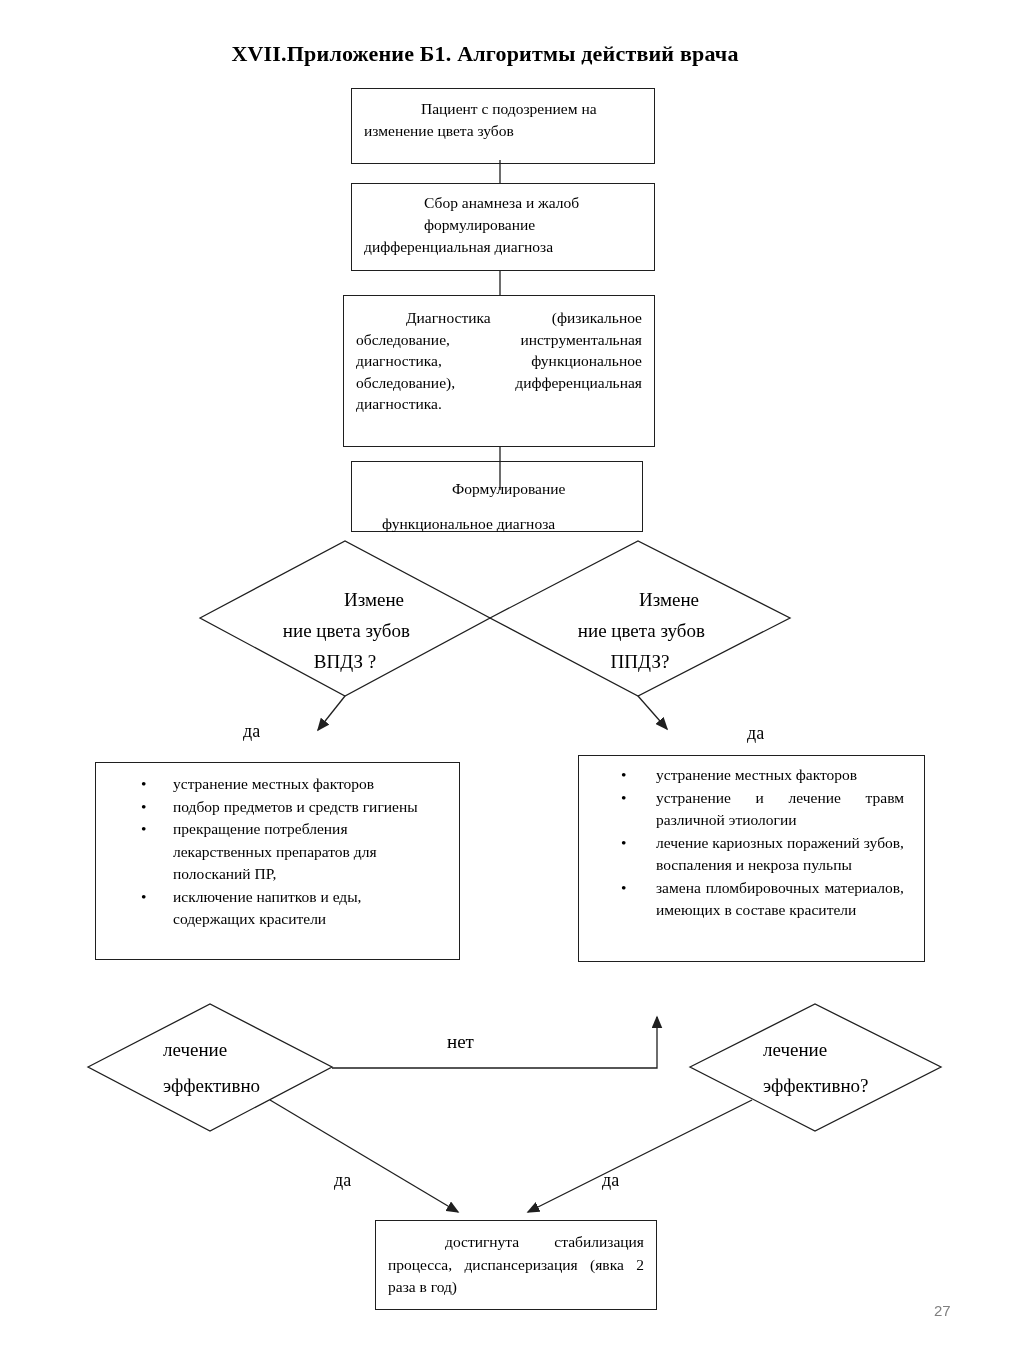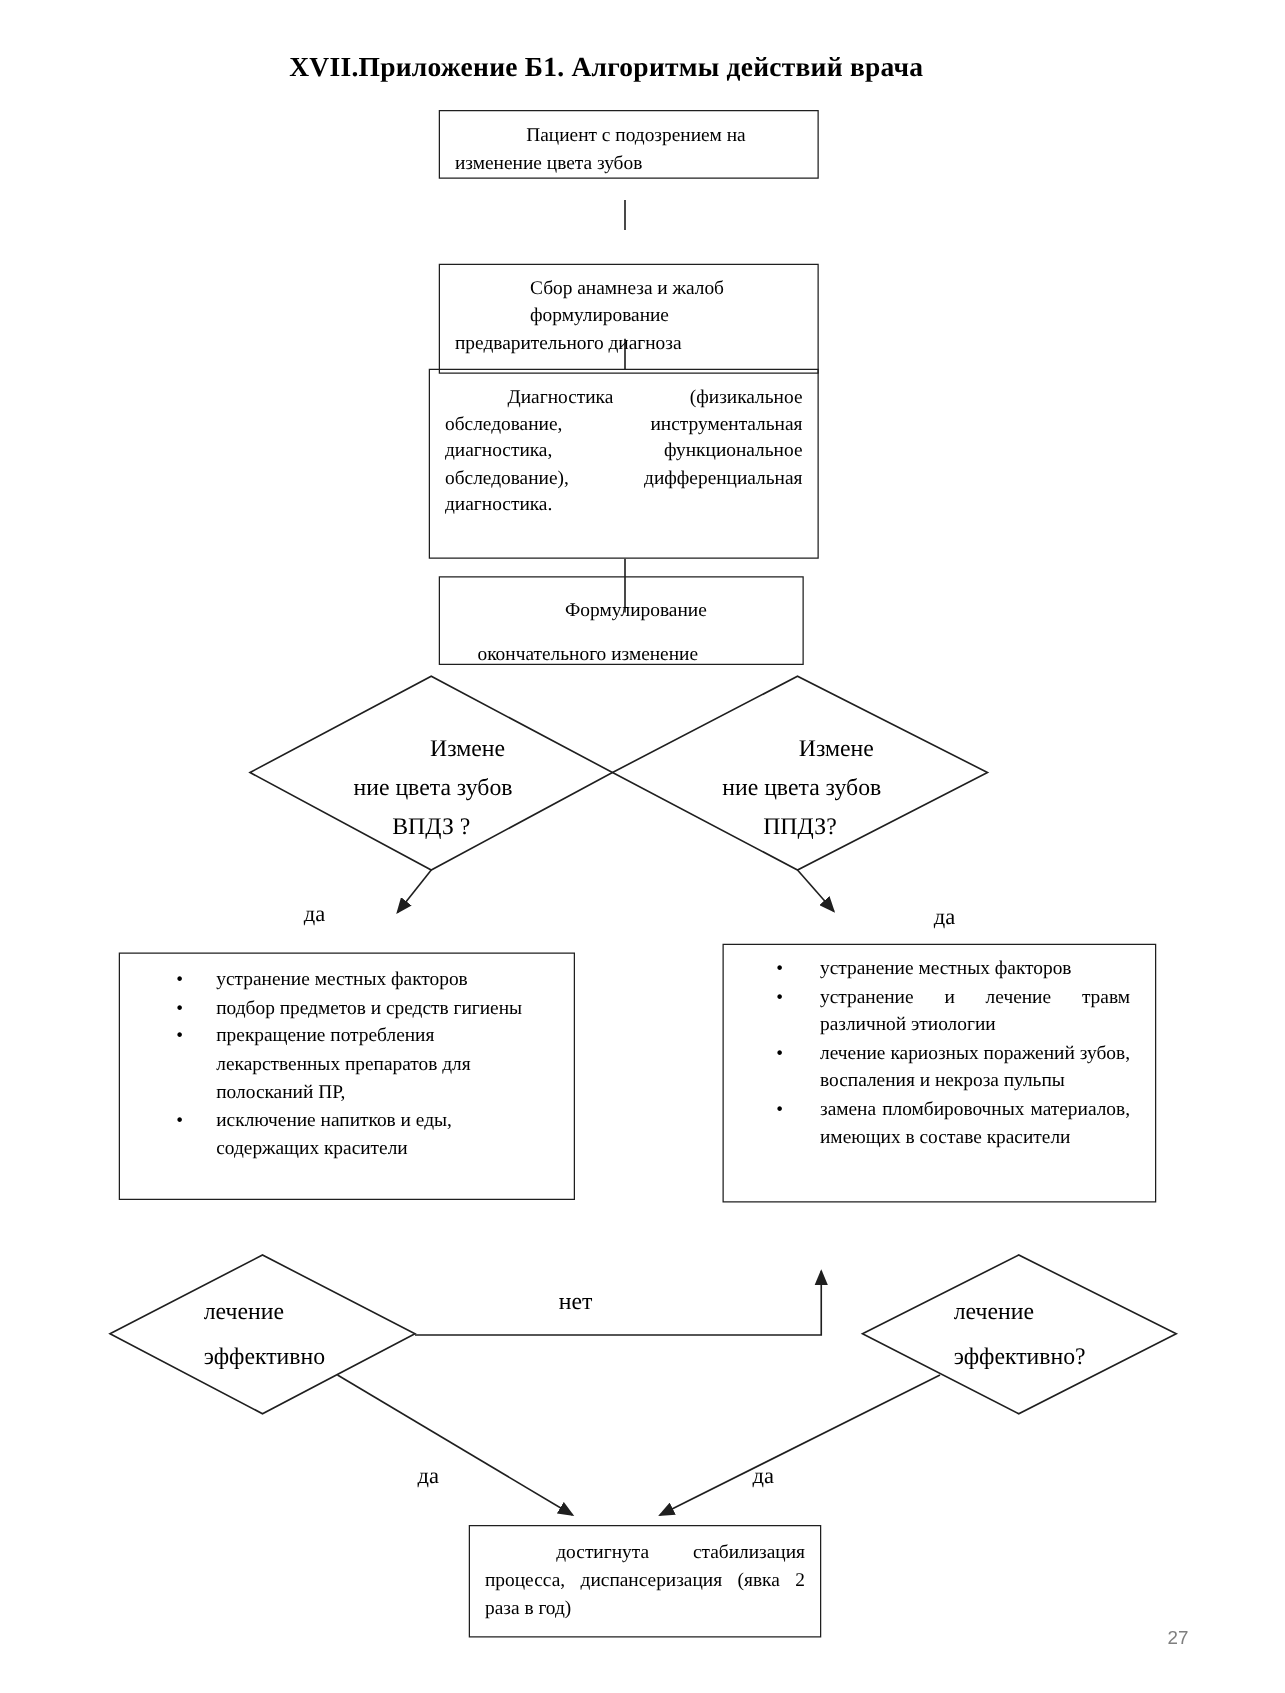--- a/index.html
+++ b/index.html
@@ -25,23 +25,23 @@
   .box{
     position:absolute;
     border:1.4px solid #1f1f1f;
     background:transparent;
     box-sizing:border-box;
     font-size:15.5px;
     line-height:22px;
     z-index:2;
   }
   .box p{margin:0;}
-  .b1{left:351px;top:88px;width:304px;height:55px;padding:9px 12px;}
+  .b1{left:351px;top:88px;width:304px;height:76px;padding:9px 12px;}
   .b1 p{text-indent:57px;}
-  .b2{left:351px;top:183px;width:304px;height:88px;padding:8px 12px;margin-top:28px;}
+  .b2{left:351px;top:183px;width:304px;height:88px;padding:8px 12px;}
   .b2 p{text-indent:60px;}
   .b3{left:343px;top:295px;width:312px;height:152px;padding:11px 12px;line-height:21.5px;font-family:Liberation Serif, serif;}
   .b3 p{text-align:justify;text-indent:50px;}
   .b4{left:351px;top:461px;width:292px;height:71px;padding:9px 12px 0 30px;line-height:35px;}
   .b4 p{text-indent:70px;}
   .outcome{left:375px;top:1220px;width:282px;height:90px;padding:10px 12px;line-height:22.5px;}
   .outcome p{text-align:justify;text-indent:57px;font-family:Liberation Serif, serif;}
 
   .actions{font-size:15.5px;line-height:22.5px;}
   .la{left:95px;top:762px;width:365px;height:198px;padding:10px 0 0 0;}
@@ -110,29 +110,29 @@
     <line x1="270" y1="1100" x2="458" y2="1212" marker-end="url(#arw)"></line>
     <line x1="752" y1="1100" x2="528" y2="1212" marker-end="url(#arw)"></line>
   </svg>
 
   <div class="box b1">
     <p>Пациент с подозрением на изменение цвета зубов</p>
   </div>
 
   <div class="box b2">
     <p>Сбор анамнеза и жалоб</p>
-    <p>формулирование предварительного диагноза</p>
+    <p>формулирование дифференциальная диагноза</p>
   </div>
 
   <div class="box b3">
     <p>Диагностика (физикальное обследование, инструментальная диагностика, функциональное обследование), дифференциальная диагностика.</p>
   </div>
 
   <div class="box b4">
-    <p>Формулирование окончательного изменение</p>
+    <p>Формулирование функциональное диагноза</p>
   </div>
 
   <div class="dtext d1">
     <div class="dl">Измене</div>
     <div class="dl">ние цвета зубов</div>
     <div class="dl">ВПДЗ ?</div>
   </div>
 
   <div class="dtext d2">
     <div class="dl">Измене</div>

